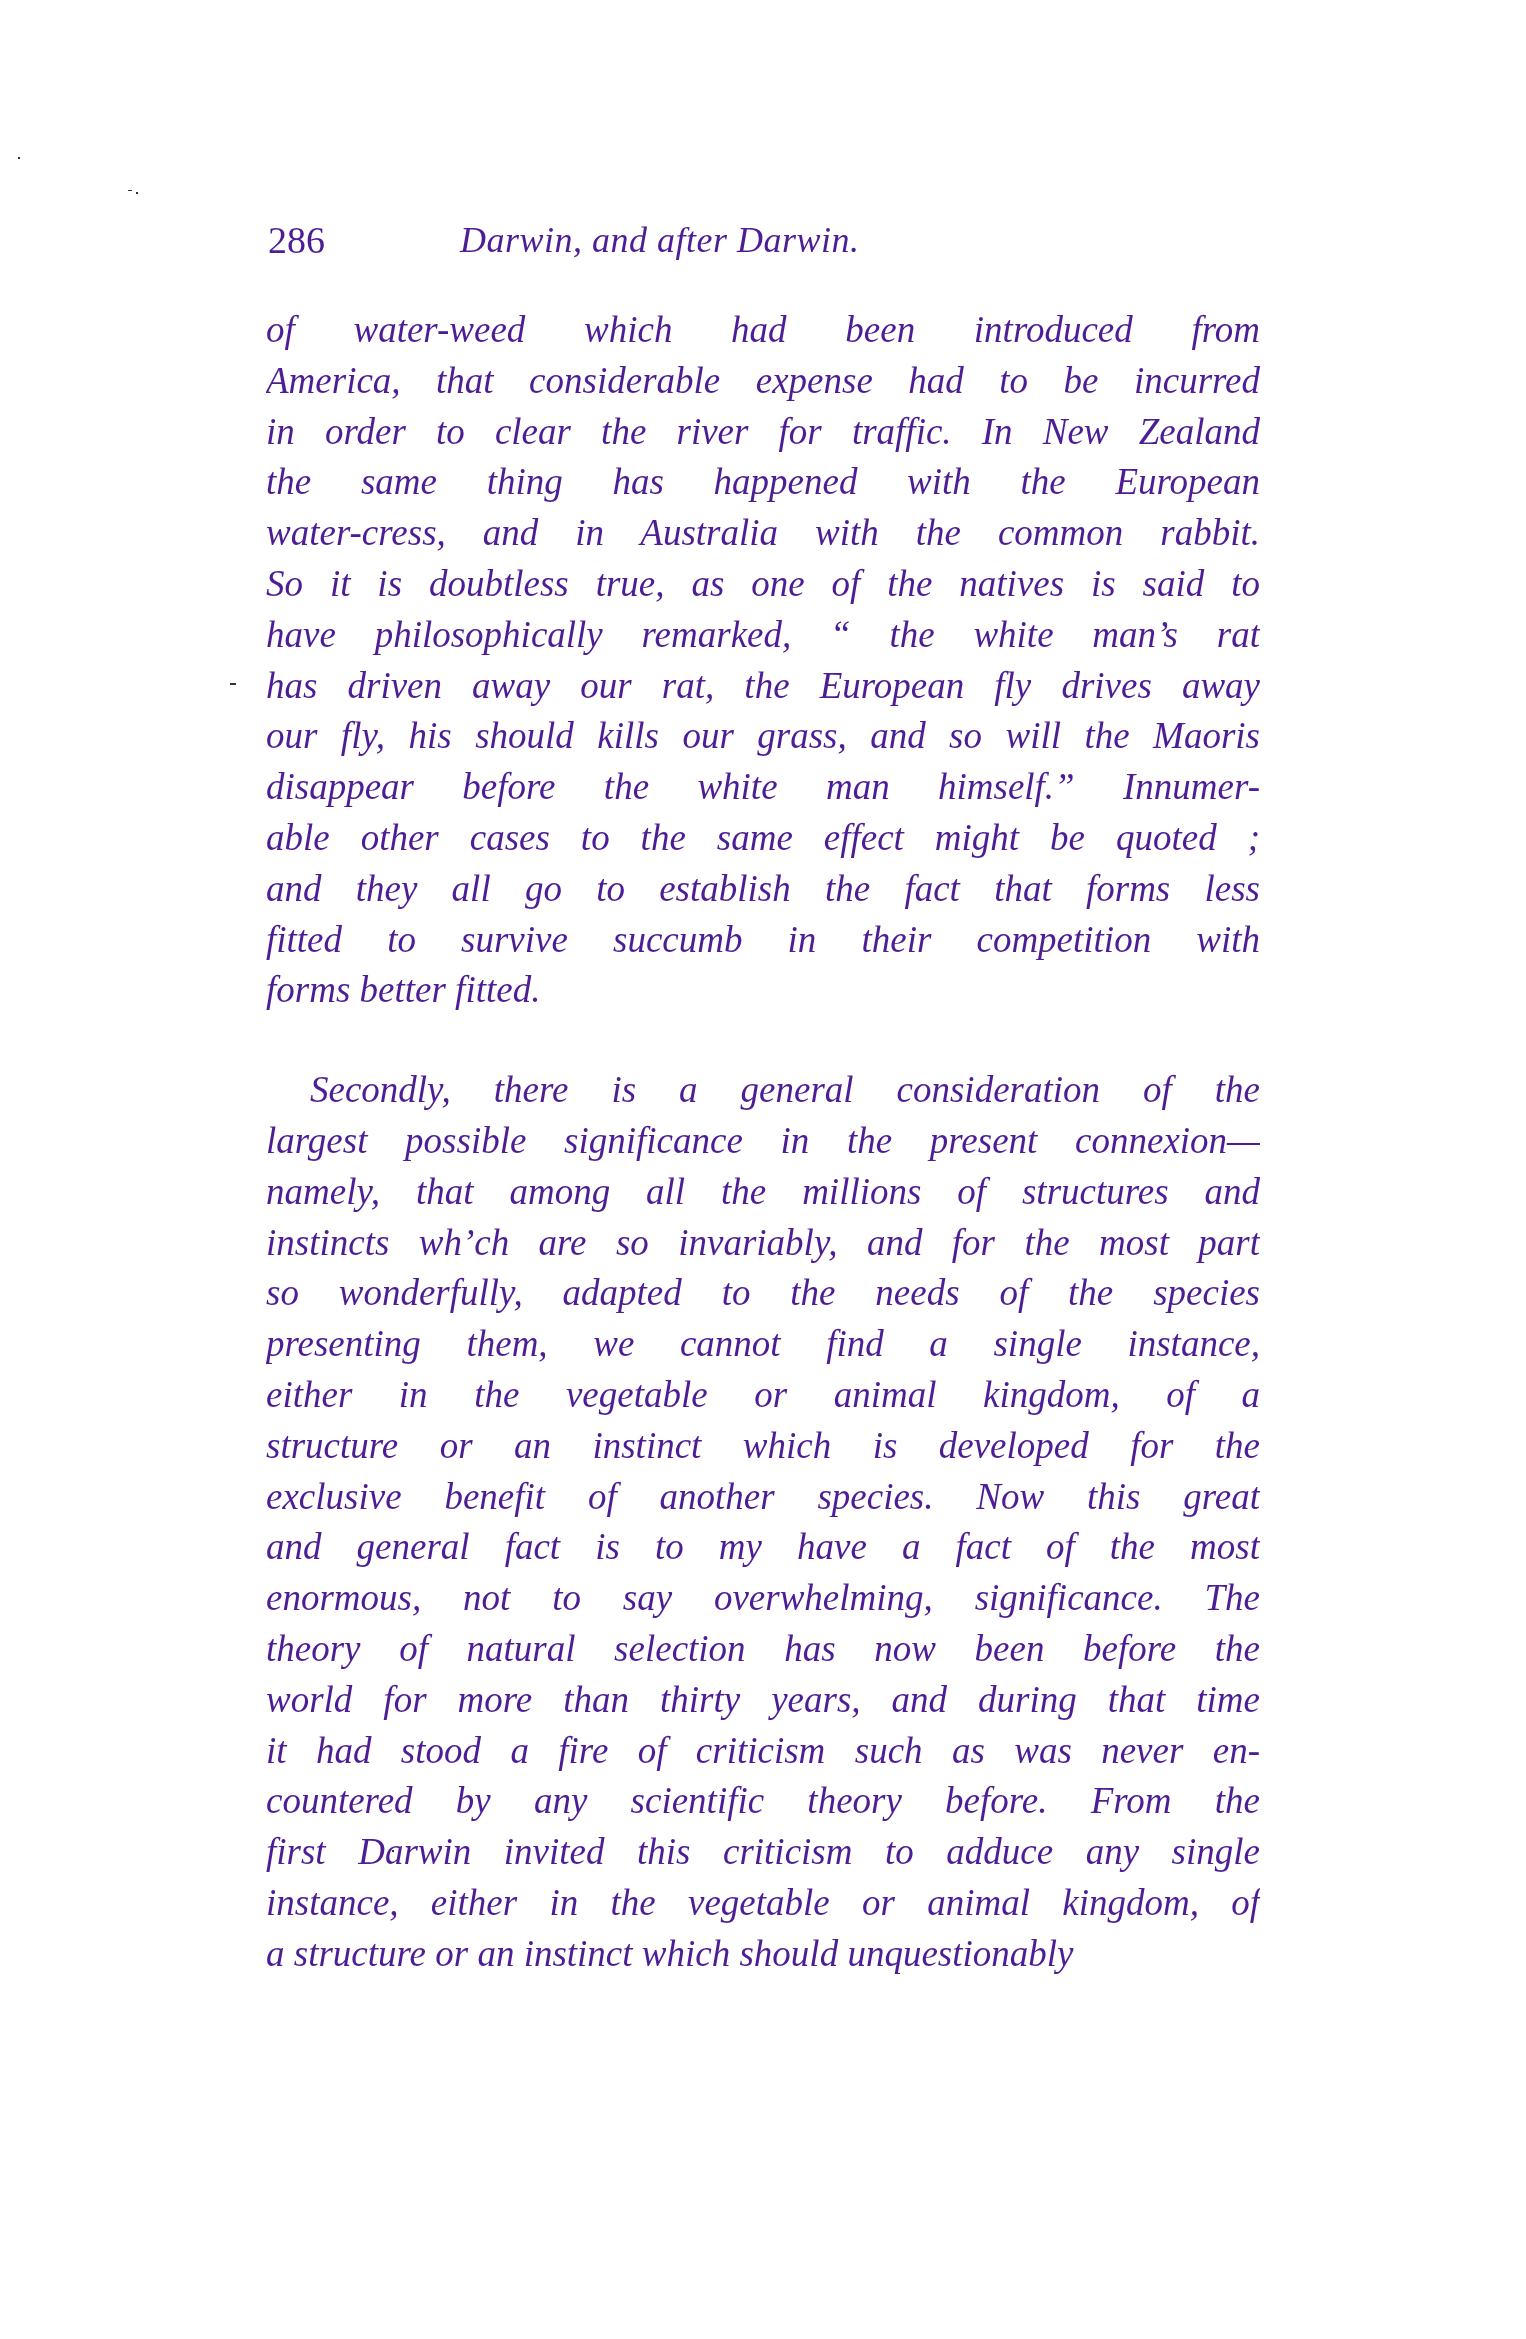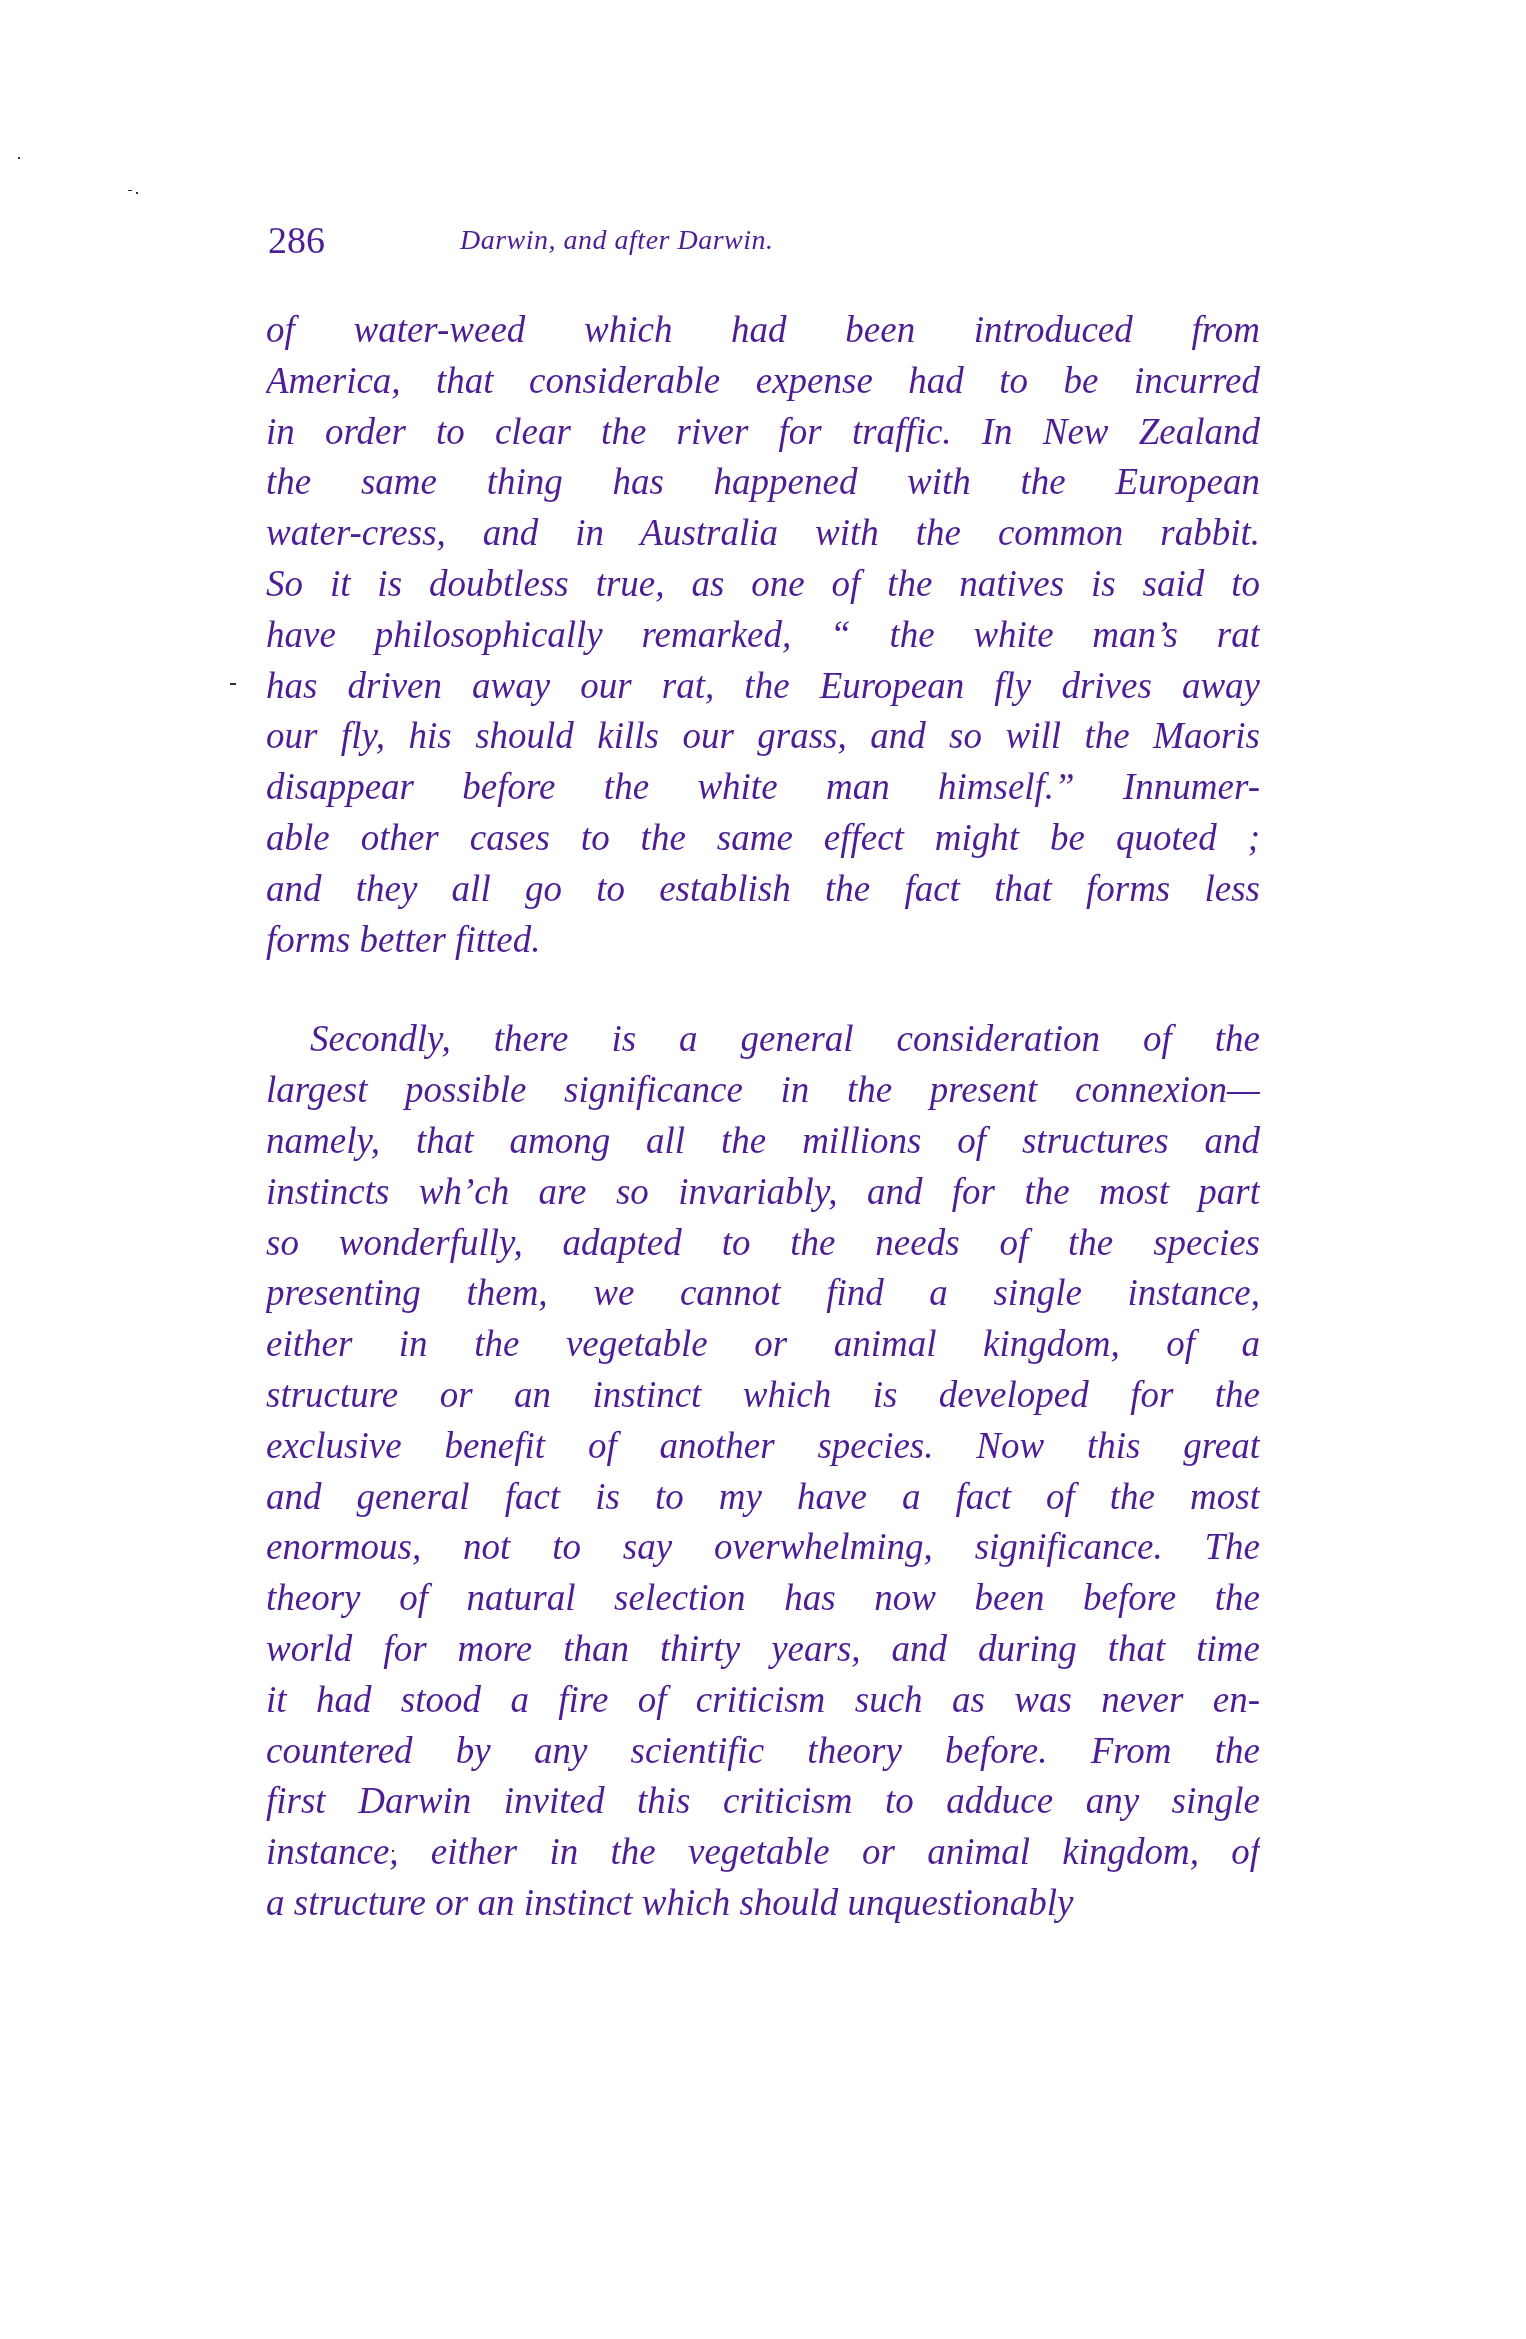--- a/index.html
+++ b/index.html
@@ -2,21 +2,21 @@
 <html><head>
 <meta charset="utf-8">
 <style>
   html, body { margin: 0; padding: 0; background: #ffffff; }
   body { width: 1526px; height: 2339px; position: relative; overflow: hidden; }
   .page { position: absolute; left: 0; top: 0; width: 1526px; height: 2339px; background: #ffffff; color: #4c1d95; }
   .header { position: absolute; left: 268px; top: 212px; width: 1000px; height: 56px;
             font-family: "DejaVu Serif", "Liberation Serif", serif; }
   .page-number { position: absolute; left: 0; top: 0; font-size: 38px; line-height: 56px;
                  font-family: "Liberation Serif", serif; }
-  .running-title { position: absolute; left: 192px; top: 0; font-size: 28px; line-height: 56px;
+  .running-title { position: absolute; left: 192px; top: 0; font-size: 36px; line-height: 56px;
                    font-style: italic; font-family: "Liberation Serif", serif; letter-spacing: 0.5px; }
   .body-text { position: absolute; left: 266px; width: 994px; top: 305px;
                font-family: "Liberation Serif", serif; font-size: 37px; font-style: italic; }
   .para { margin: 0; }
   .line { display: block; height: 50.8px; line-height: 50.8px; white-space: nowrap;
           text-align: justify; text-align-last: justify; overflow: hidden; }
   .line.last { text-align-last: left; }
   .line.indent { padding-left: 44px; }
   .para-gap { height: 49px; }
   .speck { position: absolute; background: #333; }
@@ -44,20 +44,21 @@
         <span class="line">in order to clear the river for traffic.  In New Zealand</span>
         <span class="line">the same thing has happened with the European</span>
         <span class="line">water-cress, and in Australia with the common rabbit.</span>
         <span class="line">So it is doubtless true, as one of the natives is said to</span>
         <span class="line">have philosophically remarked, “ the white man’s rat</span>
         <span class="line">has driven away our rat, the European fly drives away</span>
         <span class="line">our fly, his should kills our grass, and so will the Maoris</span>
         <span class="line">disappear before the white man himself.”  Innumer-</span>
         <span class="line">able other cases to the same effect might be quoted ;</span>
         <span class="line">and they all go to establish the fact that forms less</span>
+        <span class="line">fitted to survive succumb in their competition with</span>
         <span class="line last">forms better fitted.</span>
       </div>
       <div class="para-gap"></div>
       <div class="para">
         <span class="line indent">Secondly, there is a general consideration of the</span>
         <span class="line">largest possible significance in the present connexion—</span>
         <span class="line">namely, that among all the millions of structures and</span>
         <span class="line">instincts wh’ch are so invariably, and for the most part</span>
         <span class="line">so wonderfully, adapted to the needs of the species</span>
         <span class="line">presenting them, we cannot find a single instance,</span>

